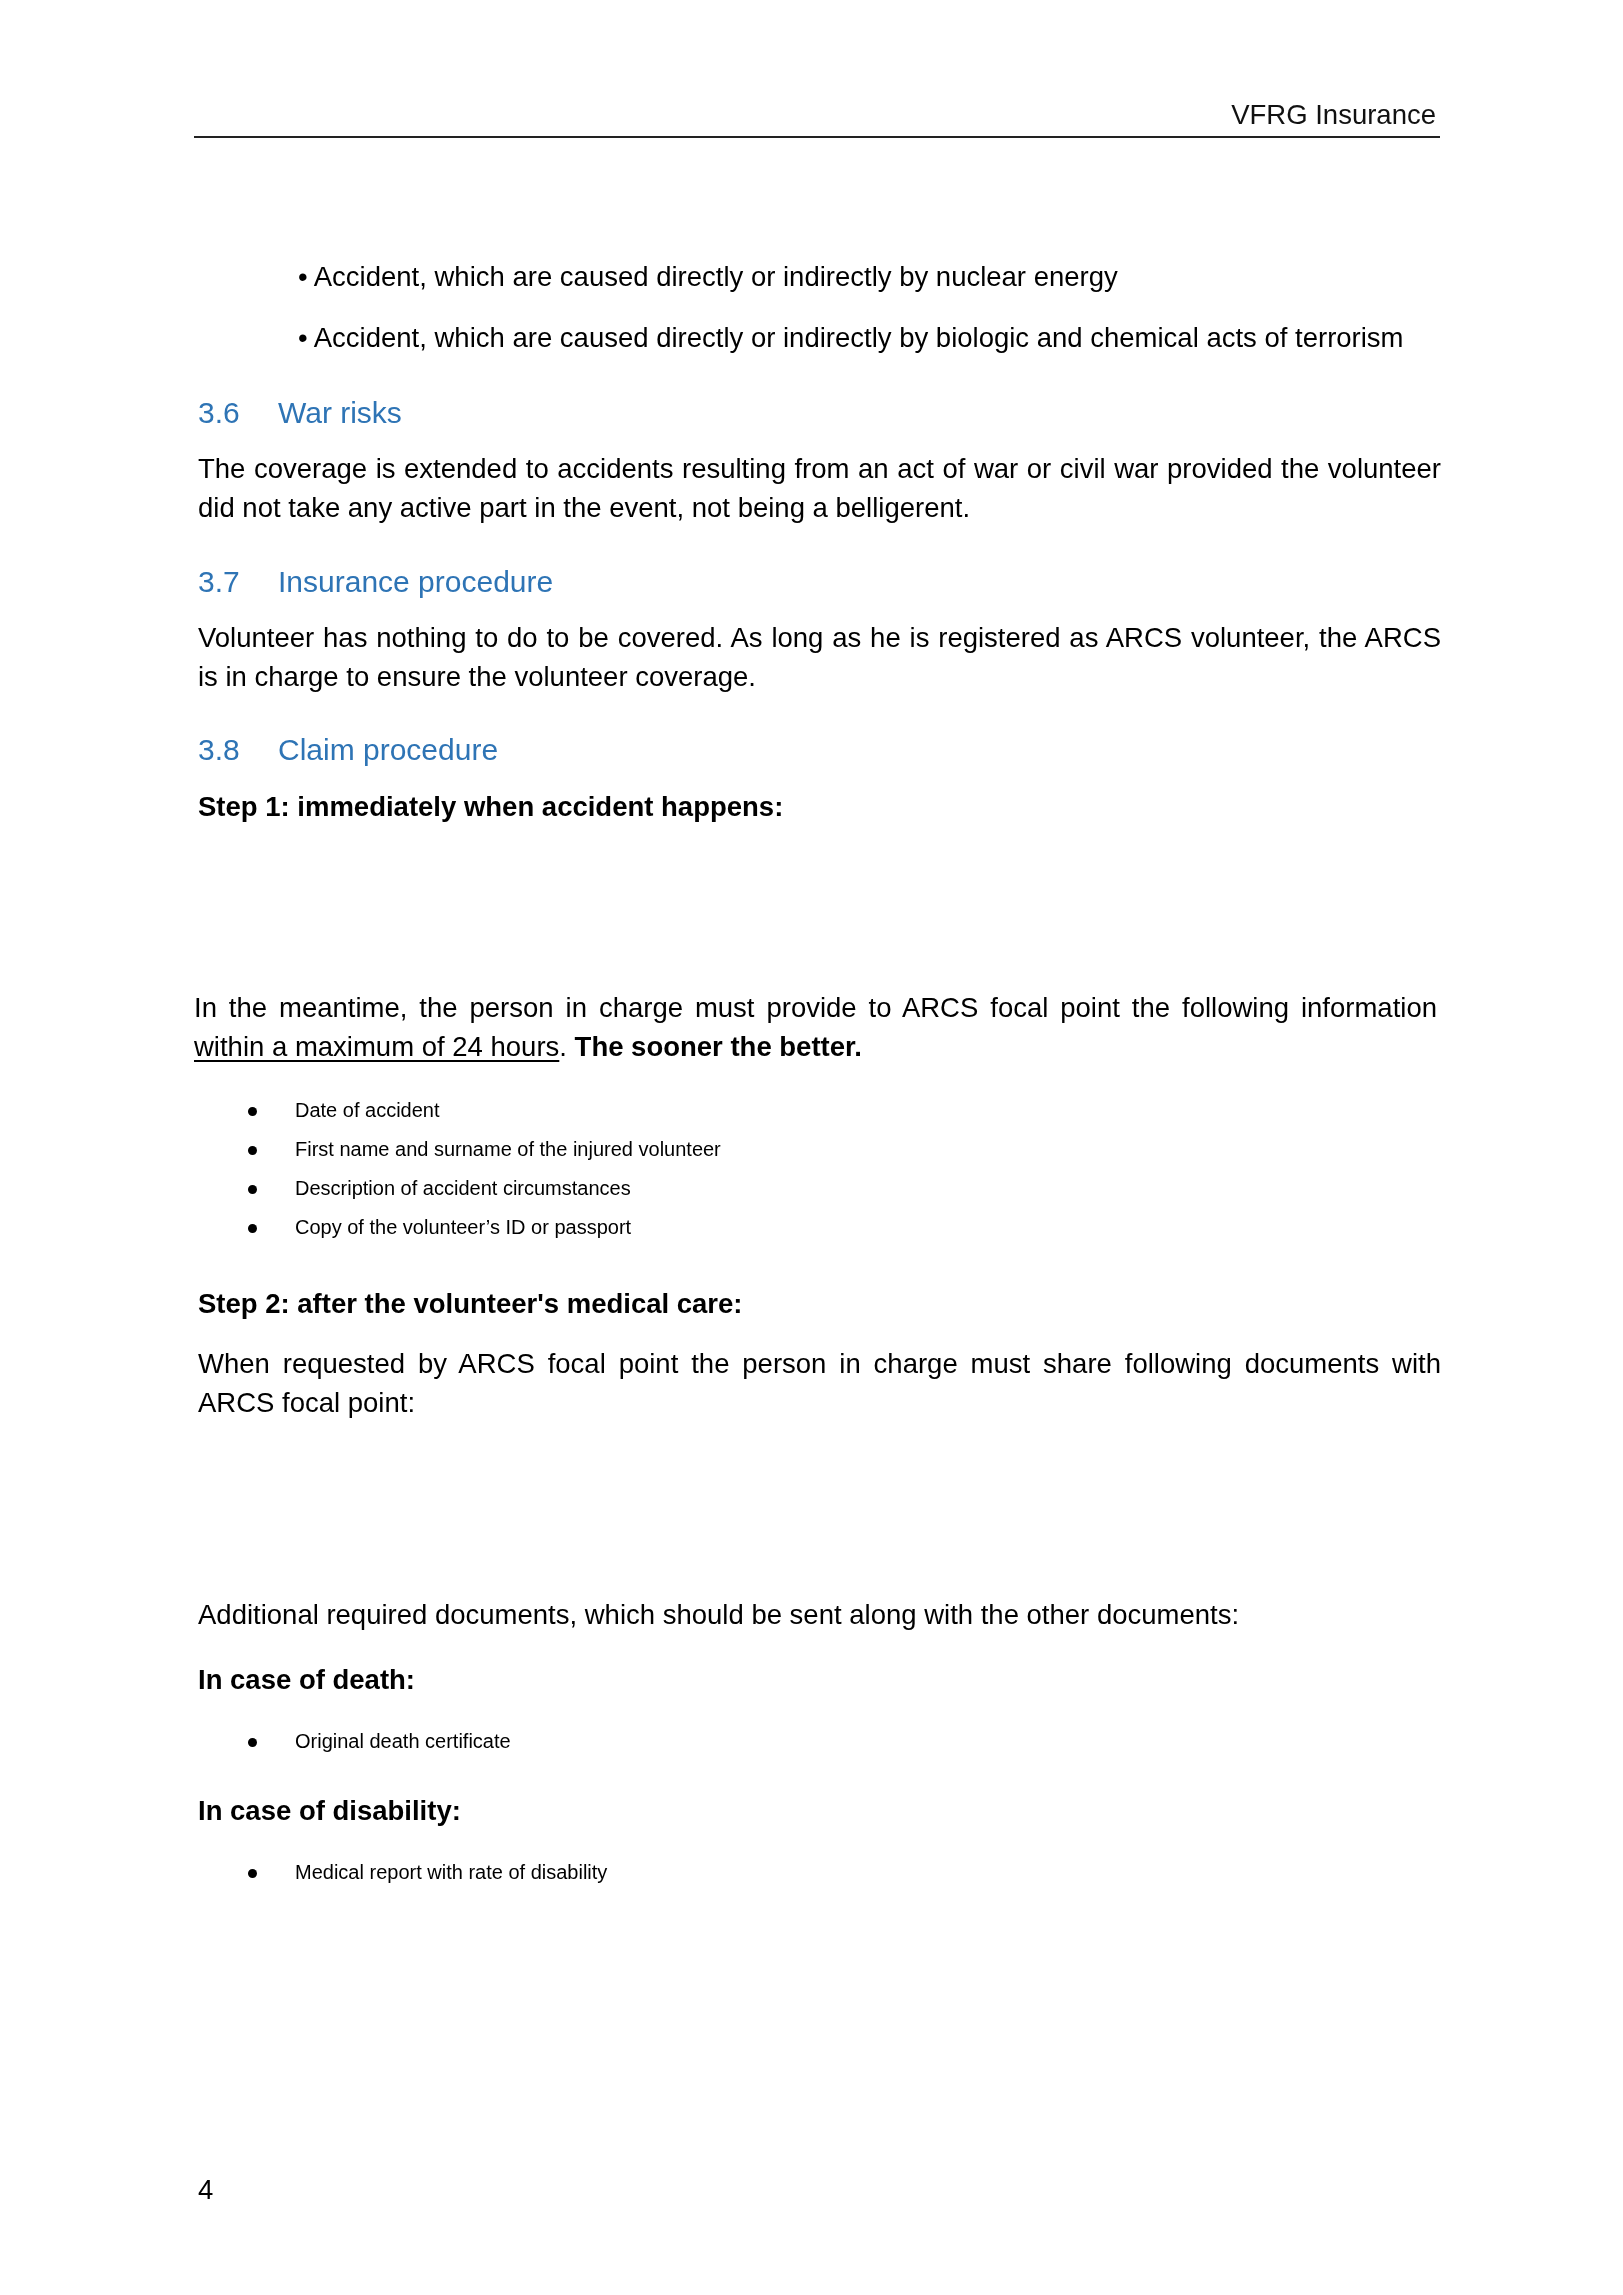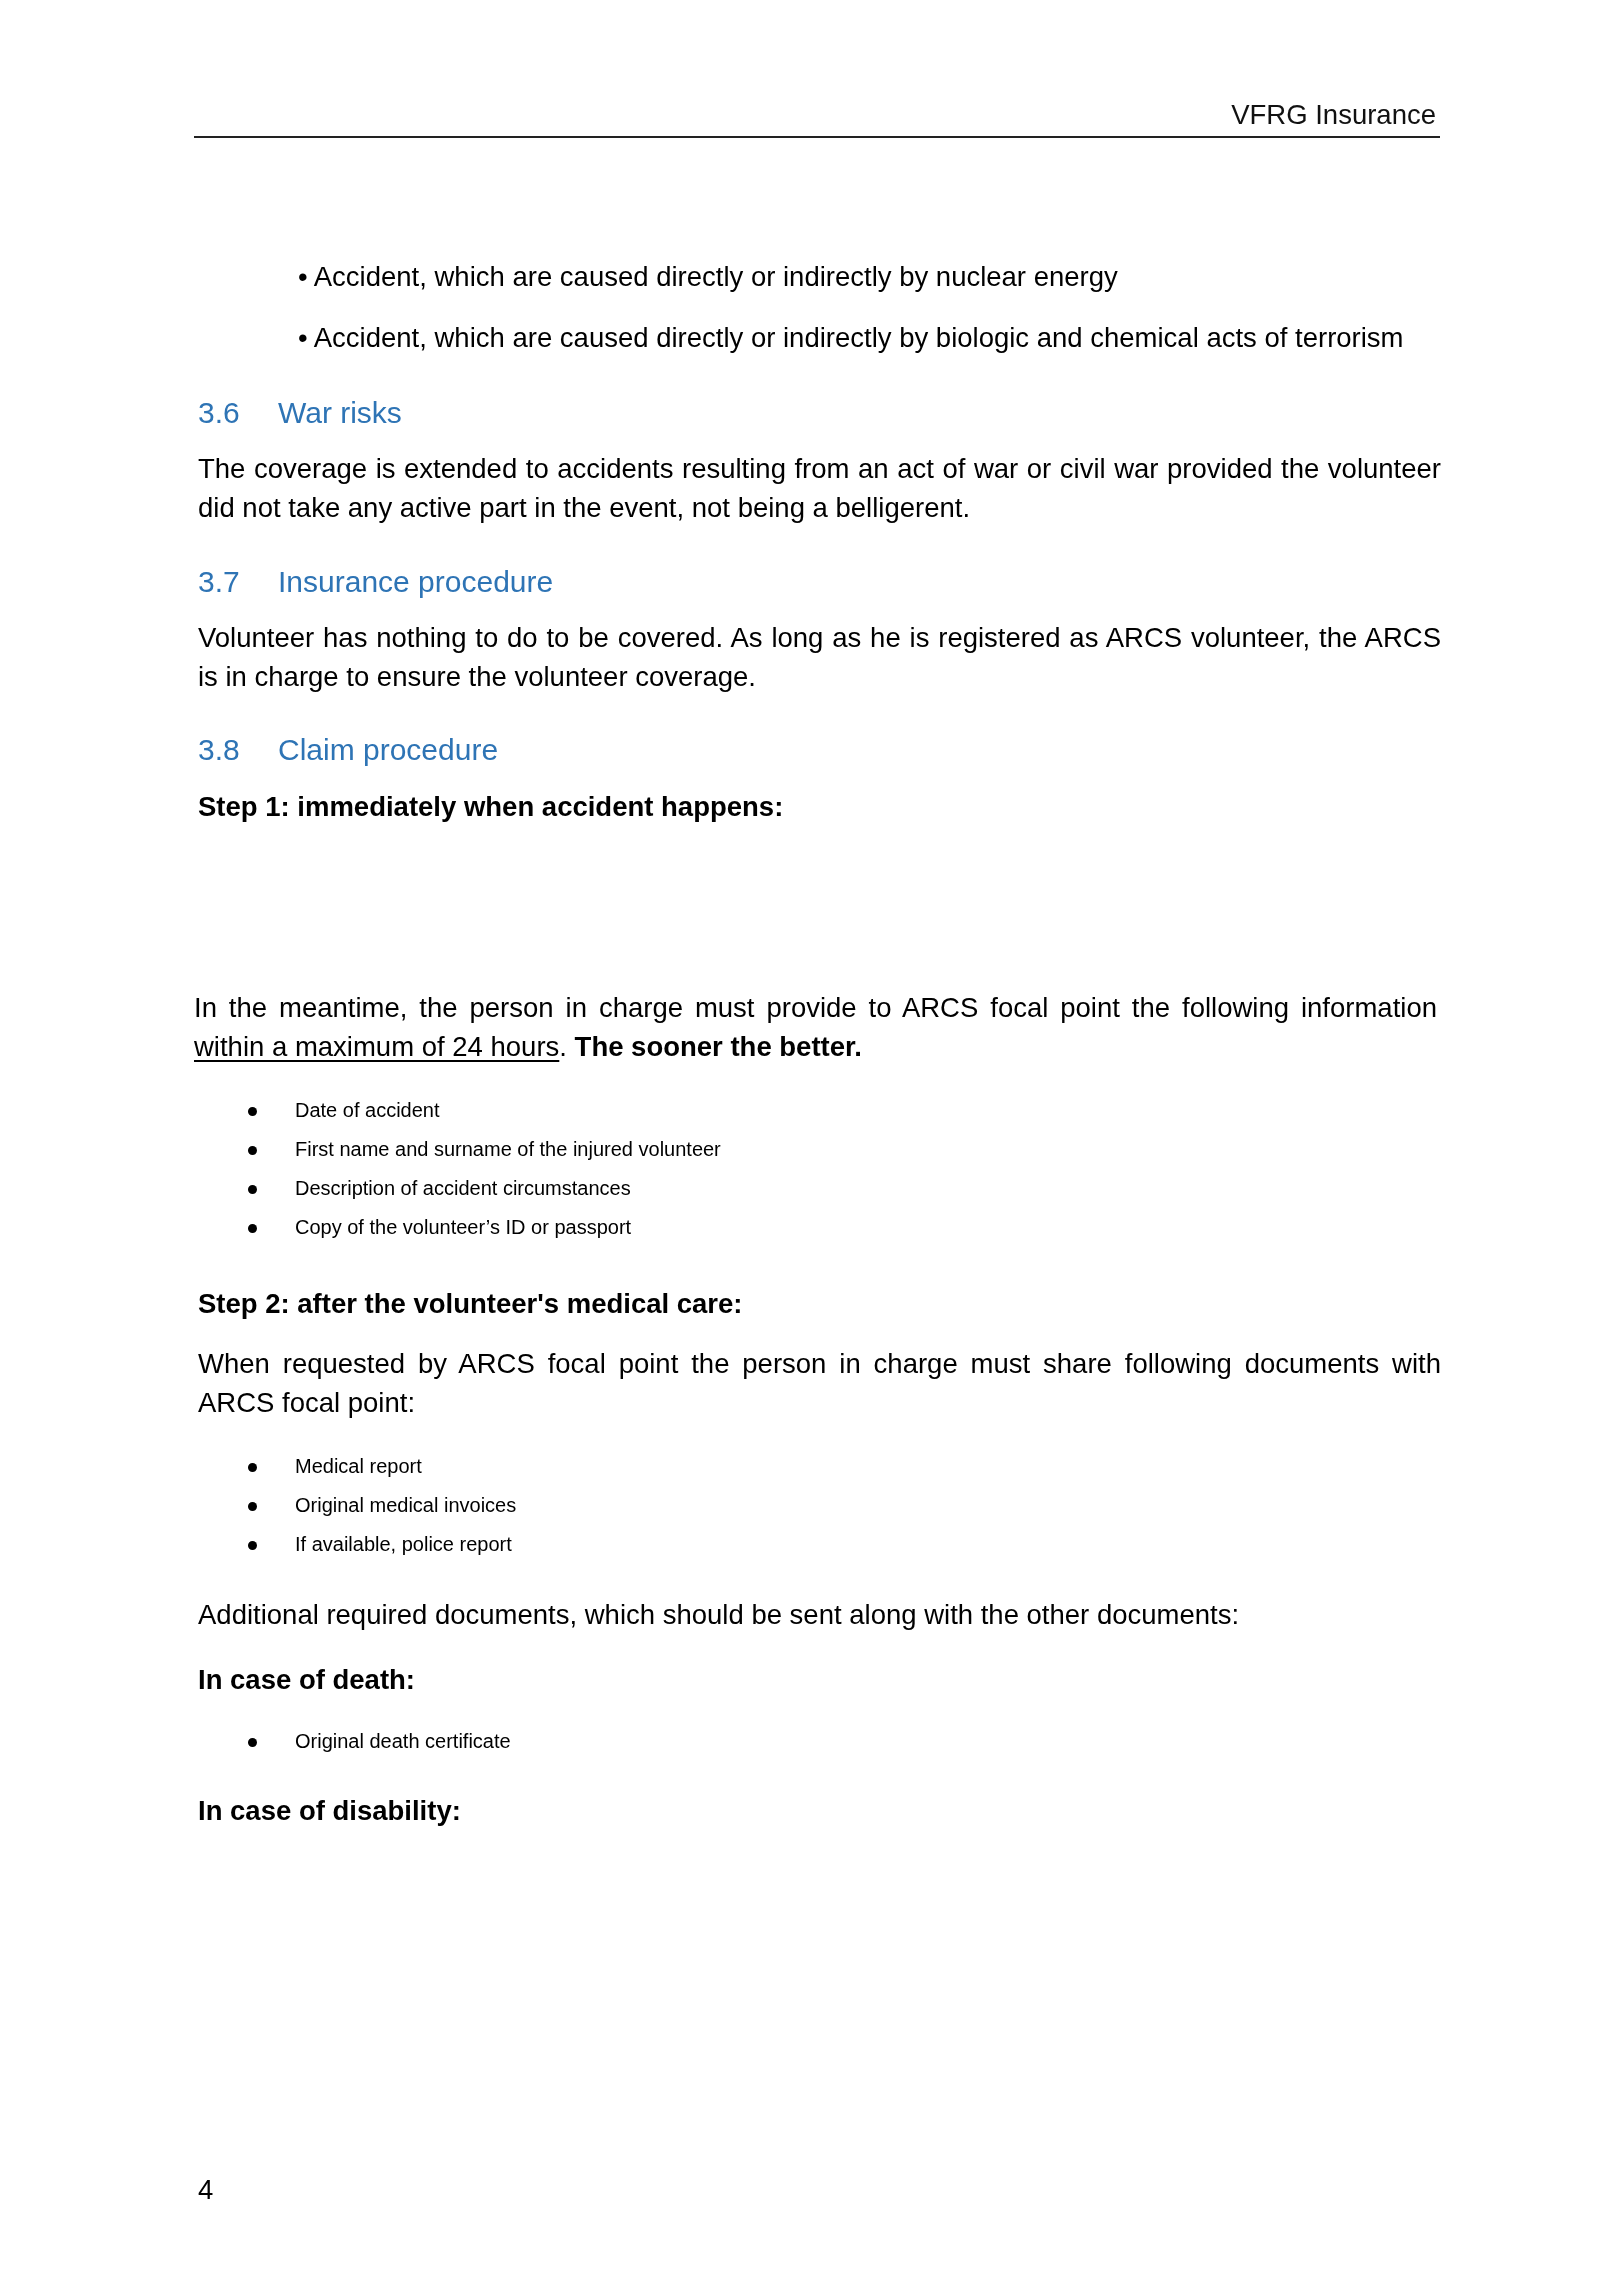--- a/index.html
+++ b/index.html
@@ -64,32 +64,30 @@
     <li><span class="dot"></span><span>Date of accident</span></li>
     <li><span class="dot"></span><span>First name and surname of the injured volunteer</span></li>
     <li><span class="dot"></span><span>Description of accident circumstances</span></li>
     <li><span class="dot"></span><span>Copy of the volunteer’s ID or passport</span></li>
   </ul>
 
   <div class="bold-label" style="top:1287px;">Step 2: after the volunteer's medical care:</div>
 
   <div class="abs body-text justify" style="left:198px; top:1344px;">When requested by ARCS focal point the person in charge must share following documents with ARCS focal point:</div>
 
-  <ul class="list" style="top:1447px;">
-    <li><span class="dot"></span><span>Medical report</span></li>
-    <li><span class="dot"></span><span>Original medical invoices</span></li>
-    <li><span class="dot"></span><span>If available, police report</span></li>
-  </ul>
 
   <div class="abs body-text" style="left:198px; top:1595px; white-space:nowrap;">Additional required documents, which should be sent along with the other documents:</div>
 
   <div class="bold-label" style="top:1663px;">In case of death:</div>
 
   <ul class="list" style="top:1722px;">
     <li><span class="dot"></span><span>Original death certificate</span></li>
   </ul>
 
   <div class="bold-label" style="top:1794px;">In case of disability:</div>
 
+  <ul class="list" style="top:1853px;">
+    <li><span class="dot"></span><span>Medical report with rate of disability</span></li>
+  </ul>
 
   <div class="page-number">4</div>
 </div>
 
 
 </body></html>

